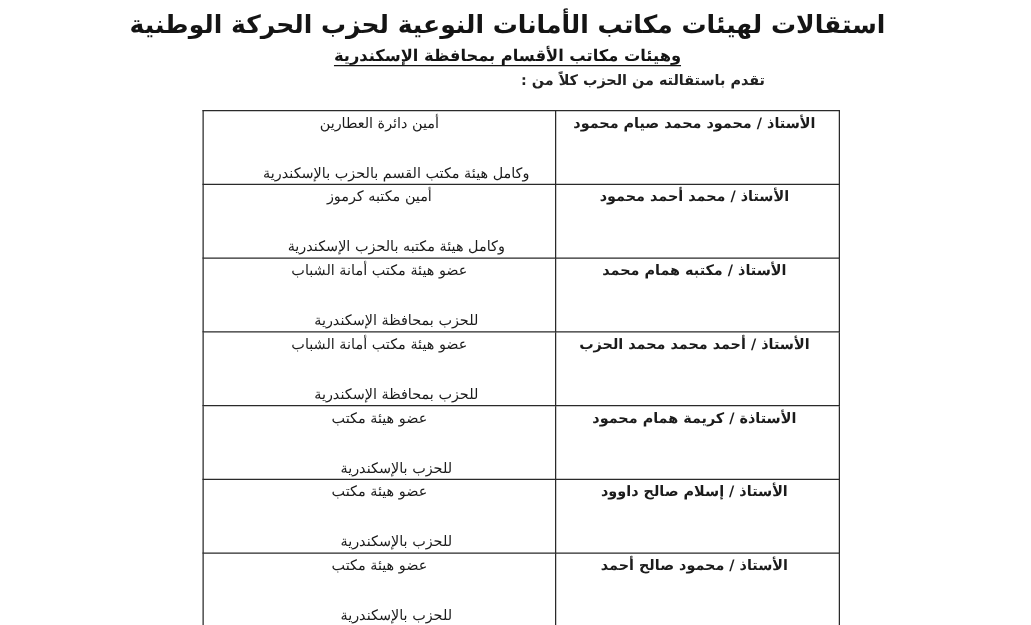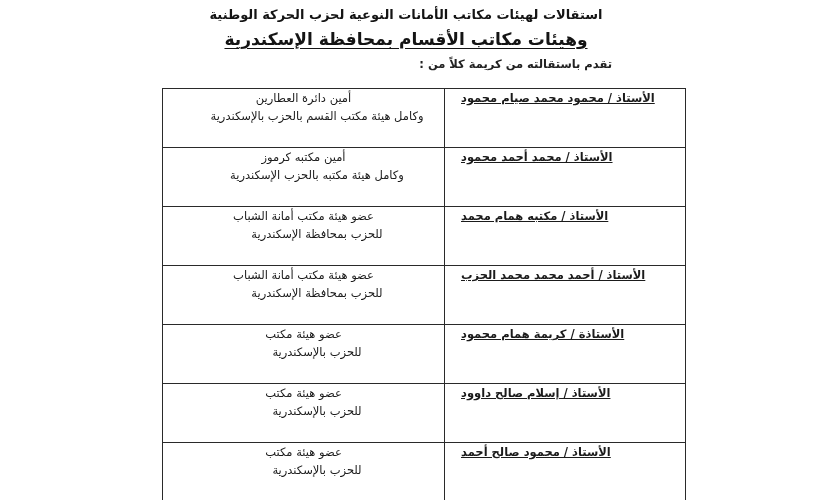--- a/index.html
+++ b/index.html
@@ -17,27 +17,27 @@
   }
   .title-wrap {
     position: absolute;
     top: 7px;
     left: 0;
     width: 812px;
     text-align: center;
     direction: rtl;
   }
   .title-line1 {
-    font-size: 13px;
+    font-size: 20px;
     font-weight: bold;
     letter-spacing: 0.2px;
     color: #141414;
   }
   .title-line2 {
-    font-size: 17px;
+    font-size: 13px;
     font-weight: bold;
     margin-top: 7px;
     text-decoration: underline;
     text-underline-offset: 3px;
     color: #141414;
   }
   .intro-line {
     position: absolute;
     top: 57px;
     right: 213px;
@@ -56,47 +56,46 @@
   }
   .doc-table td {
     border: 1px solid #2a2a2a;
     vertical-align: top;
     height: 55px;
     overflow: hidden;
   }
   .col-name { width: 217px; }
   .col-pos  { width: 279px; }
   .name-cell {
-    text-align: left;
-    padding: 2px 7px 0 16px;
+    text-align: center;
+    padding: 2px 7px 0 2px;
     font-size: 11.5px;
     font-weight: bold;
     white-space: nowrap;
-    text-decoration: underline;
   }
   .pos-cell {
     text-align: center;
     padding-top: 2px;
     font-size: 11.5px;
     font-weight: normal;
   }
   .pos-line2 {
-    margin-top: 4px;
+    margin-top: 26px;
     padding-left: 27px;
   }
 </style>
 </head>
 <body>
 
 <div class="title-wrap">
   <div class="title-line1">استقالات لهيئات مكاتب الأمانات النوعية لحزب الحركة الوطنية</div>
   <div class="title-line2">وهيئات مكاتب الأقسام بمحافظة الإسكندرية</div>
 </div>
 
-<div class="intro-line">تقدم باستقالته من كريمة كلاً من :</div>
+<div class="intro-line">تقدم باستقالته من الحزب كلاً من :</div>
 
 <table class="doc-table">
   <tbody>
     <tr>
       <td class="col-name name-cell">الأستاذ / محمود محمد صيام محمود</td>
       <td class="col-pos pos-cell">
         <div class="pos-line1">أمين دائرة العطارين</div>
         <div class="pos-line2">وكامل هيئة مكتب القسم بالحزب بالإسكندرية</div>
       </td>
     </tr>

